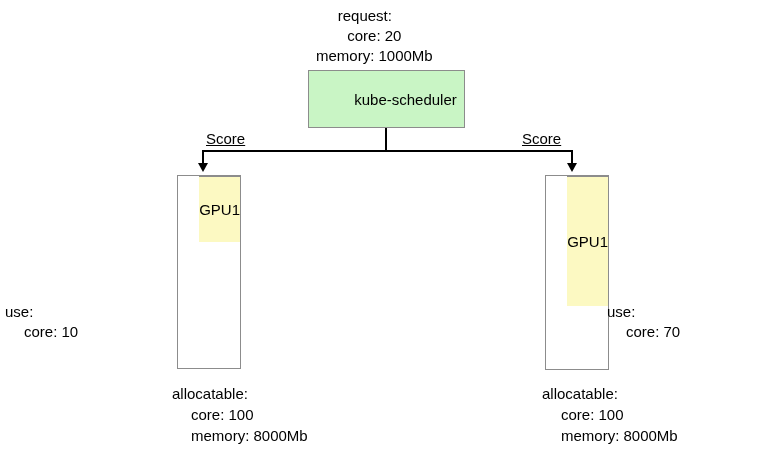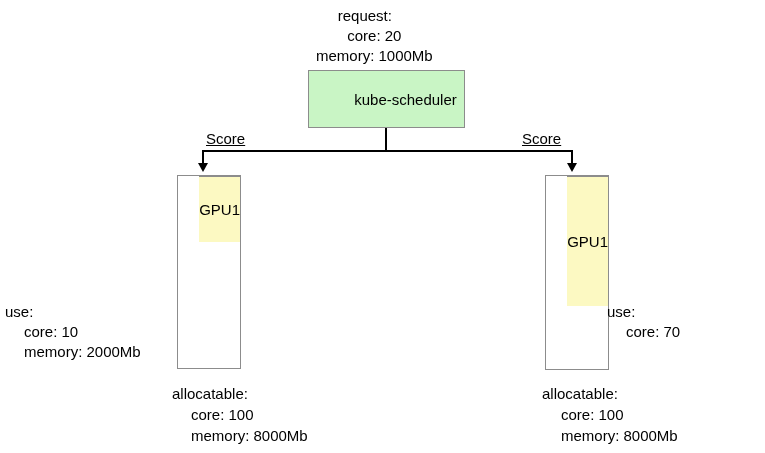--- a/index.html
+++ b/index.html
@@ -102,21 +102,20 @@
   <div class="node node-right">
     <div class="node-free"></div>
     <div class="gpu-fill">
       <span>GPU1</span>
     </div>
   </div>
 
   <div class="tblock" style="left:5px; top:302px;">
     <div>use:</div>
     <div class="indent">core: 10</div>
-    <div class="indent">memory: 2000Mb</div>
   </div>
 
   <div class="tblock" style="left:172px; top:383px; line-height:21px;">
     <div>allocatable:</div>
     <div class="indent">core: 100</div>
     <div class="indent">memory: 8000Mb</div>
   </div>
 
   <div class="tblock" style="left:607px; top:302px;">
     <div>use:</div>

